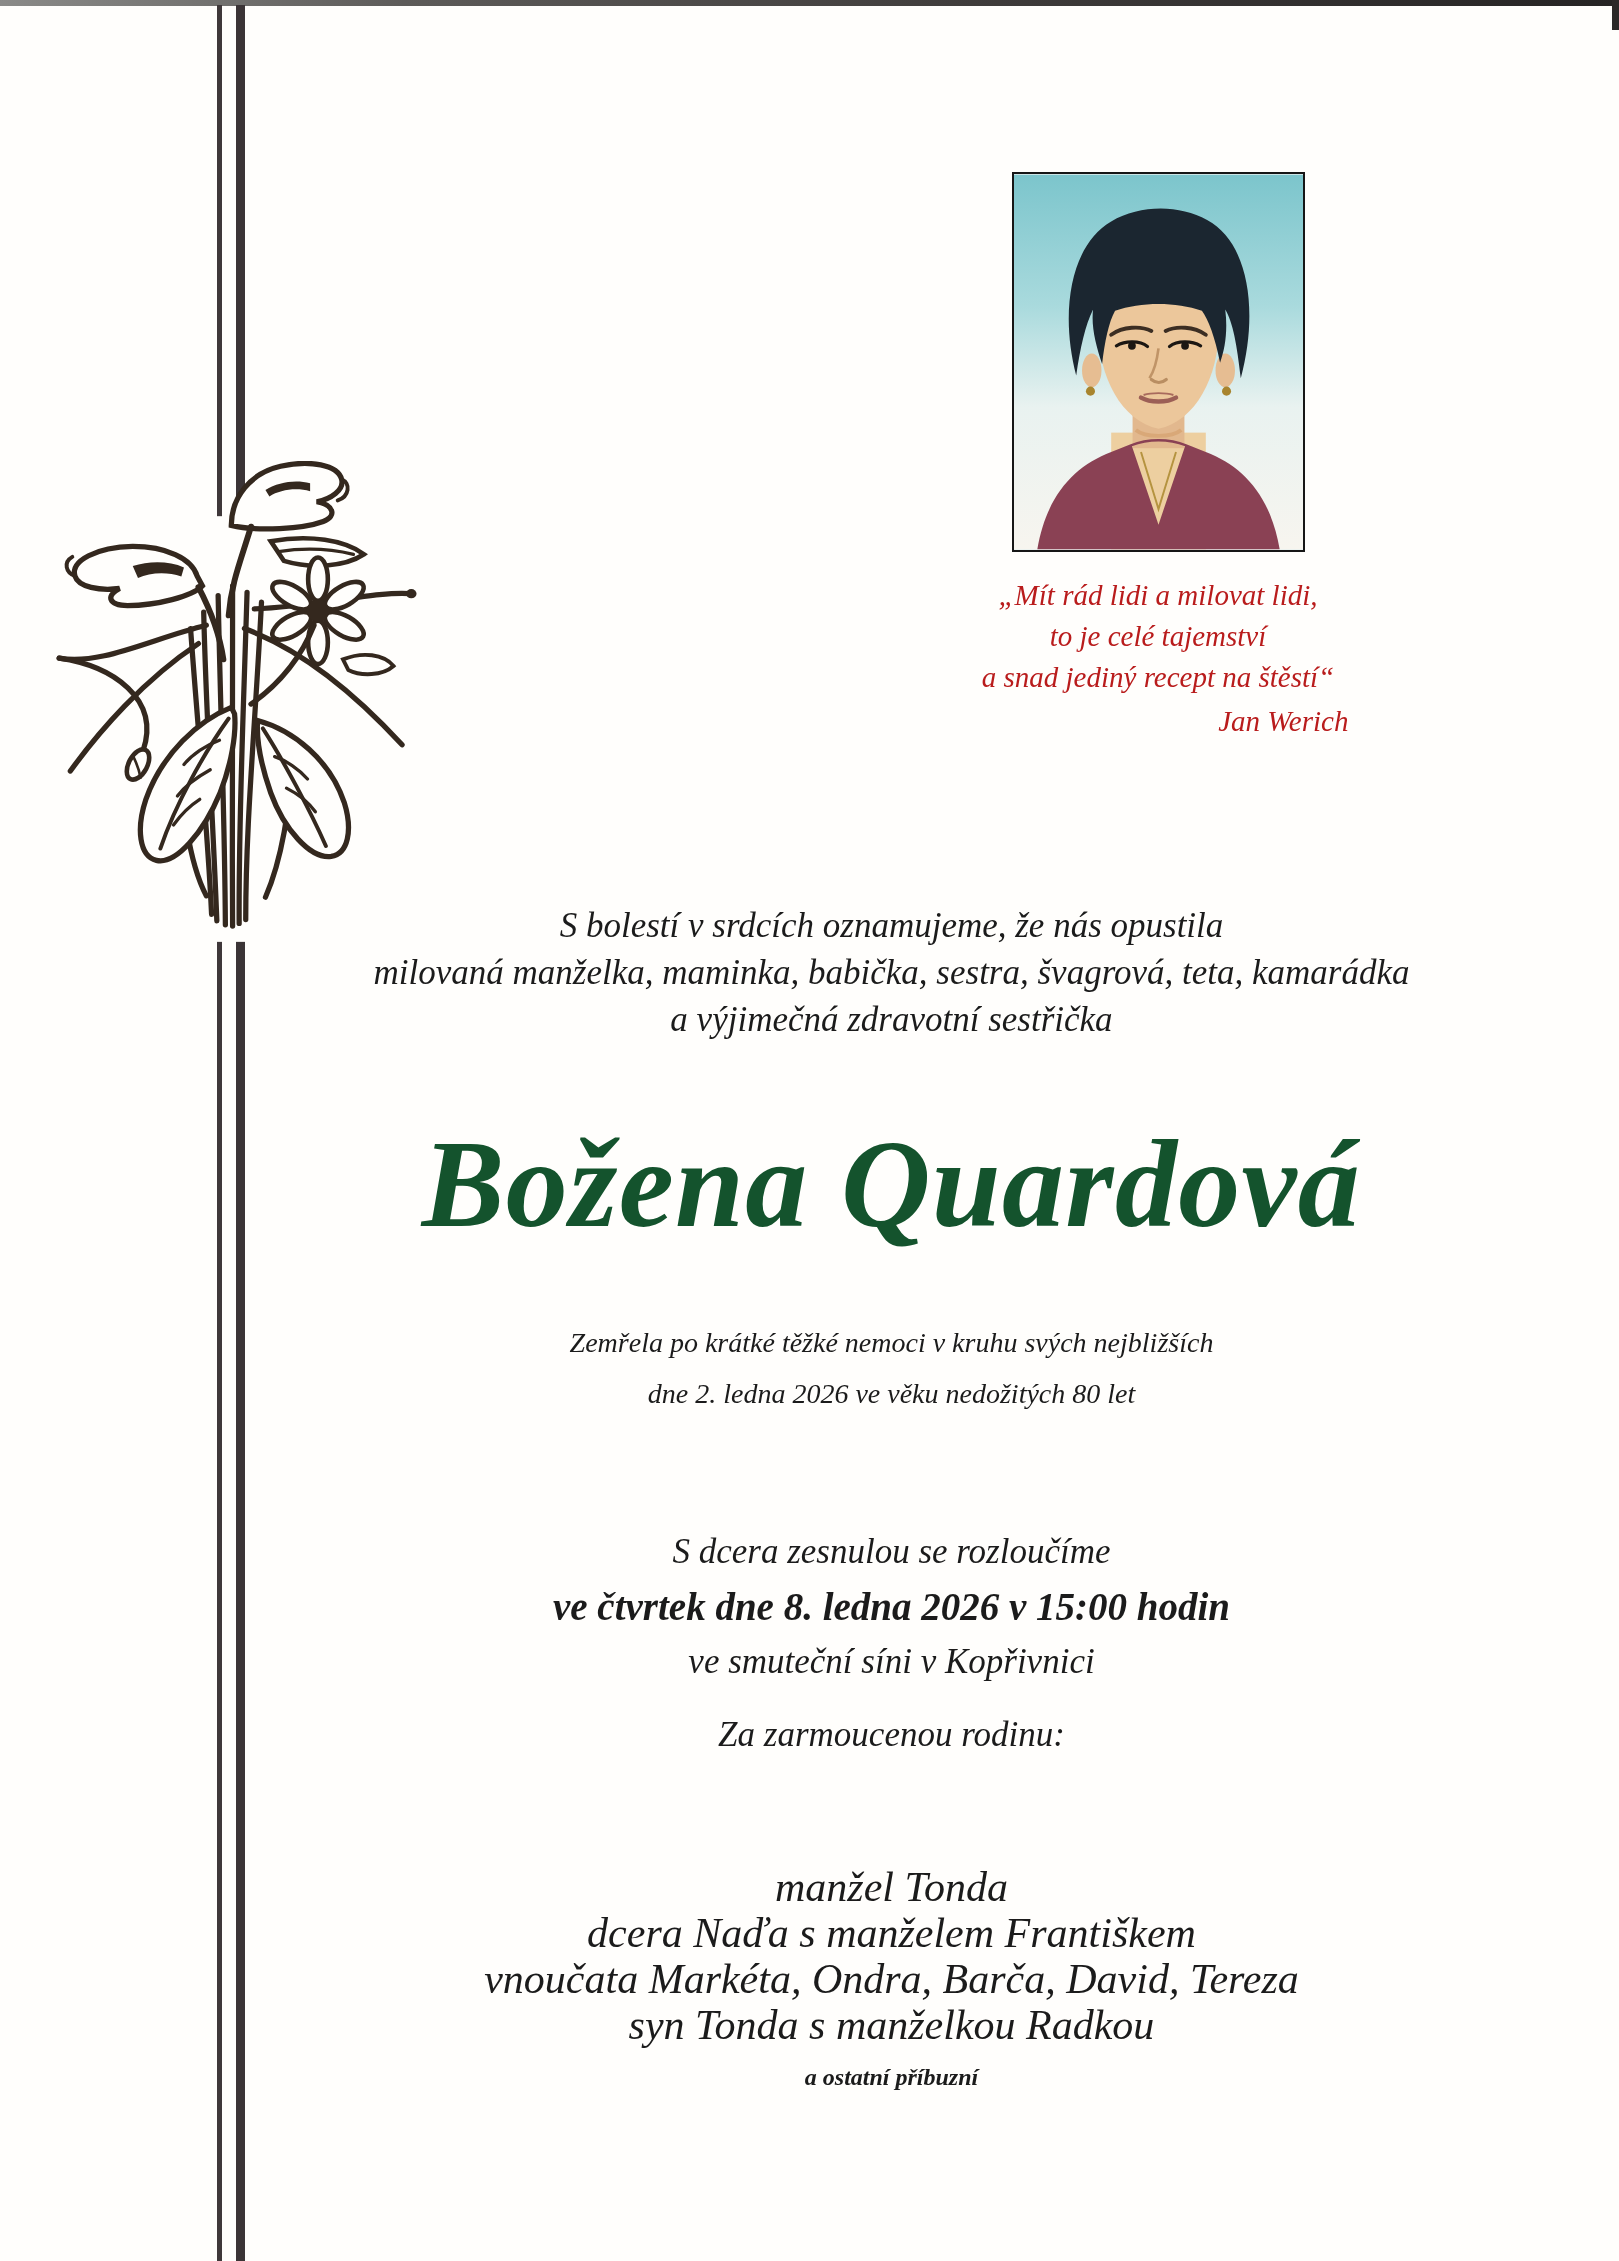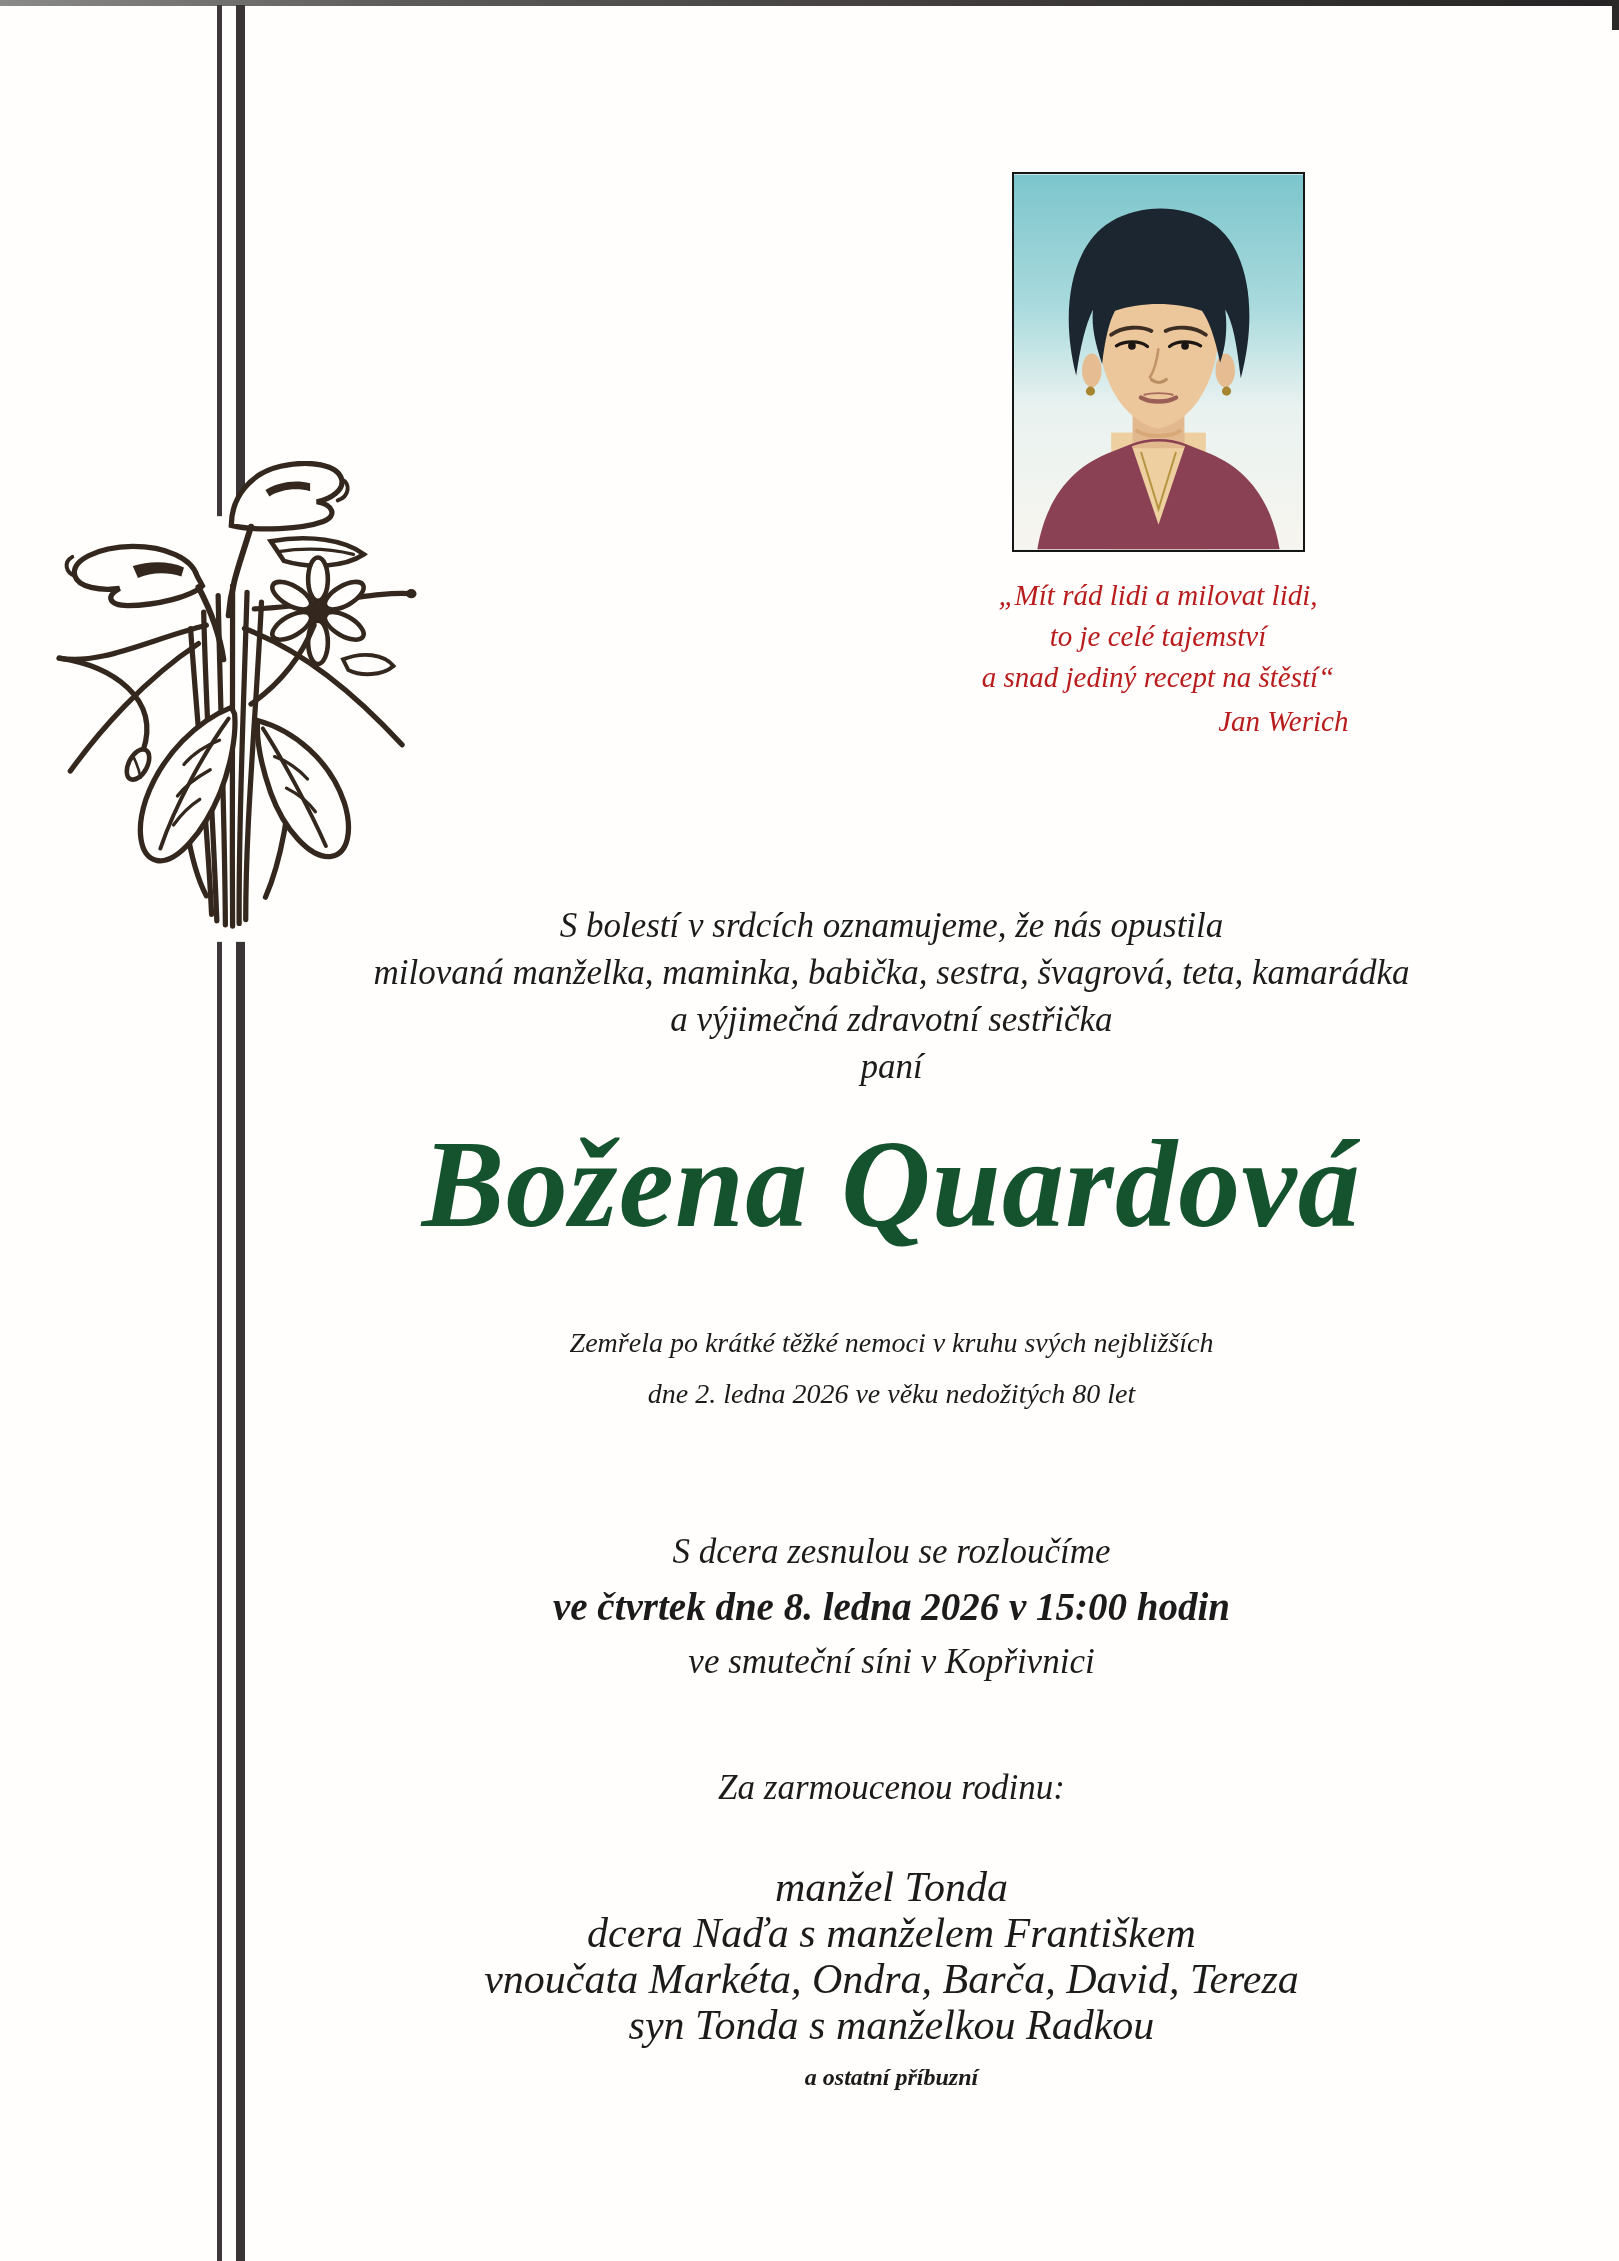--- a/index.html
+++ b/index.html
@@ -40,21 +40,21 @@
 
   .announcement { top:902px; font-size:35px; line-height:47px; }
   .deceased-name {
     top:1114px; font-size:124px; line-height:142px;
     font-weight:bold; font-style:italic; color:#14532d;
     letter-spacing:1.3px;
   }
   .death-info { top:1317px; font-size:28px; line-height:51px; }
   .farewell { top:1524px; font-size:35px; line-height:55px; }
   .farewell .bold-line { font-weight:bold; font-size:39px; }
-  .family-heading { top:1766px; font-size:35px; line-height:43px; }
+  .family-heading { top:1713px; font-size:35px; line-height:43px; }
   .family-members { top:1864px; font-size:42px; line-height:46px; }
   .family-closing { top:2056px; font-size:24px; line-height:43px;font-weight:bold; }
 </style>
 </head>
 <body>
 
 <div class="abs top-scan-line"></div>
 <div class="abs top-scan-hook"></div>
 
 <div class="abs rule-thin"></div>
@@ -177,21 +177,20 @@
   <div>„Mít rád lidi a milovat lidi,</div>
   <div>to je celé tajemství</div>
   <div>a snad jediný recept na štěstí“</div>
   <div class="quote-author">Jan Werich</div>
 </div>
 
 <div class="abs col announcement">
   <div>S bolestí v srdcích oznamujeme, že nás opustila</div>
   <div>milovaná manželka, maminka, babička, sestra, švagrová, teta, kamarádka</div>
   <div>a výjimečná zdravotní sestřička</div>
-  <div>paní</div>
 </div>
 
 <div class="abs col deceased-name">Božena Quardová</div>
 
 <div class="abs col death-info">
   <div>Zemřela po krátké těžké nemoci v kruhu svých nejbližších</div>
   <div>dne 2. ledna 2026 ve věku nedožitých 80 let</div>
 </div>
 
 <div class="abs col farewell">

